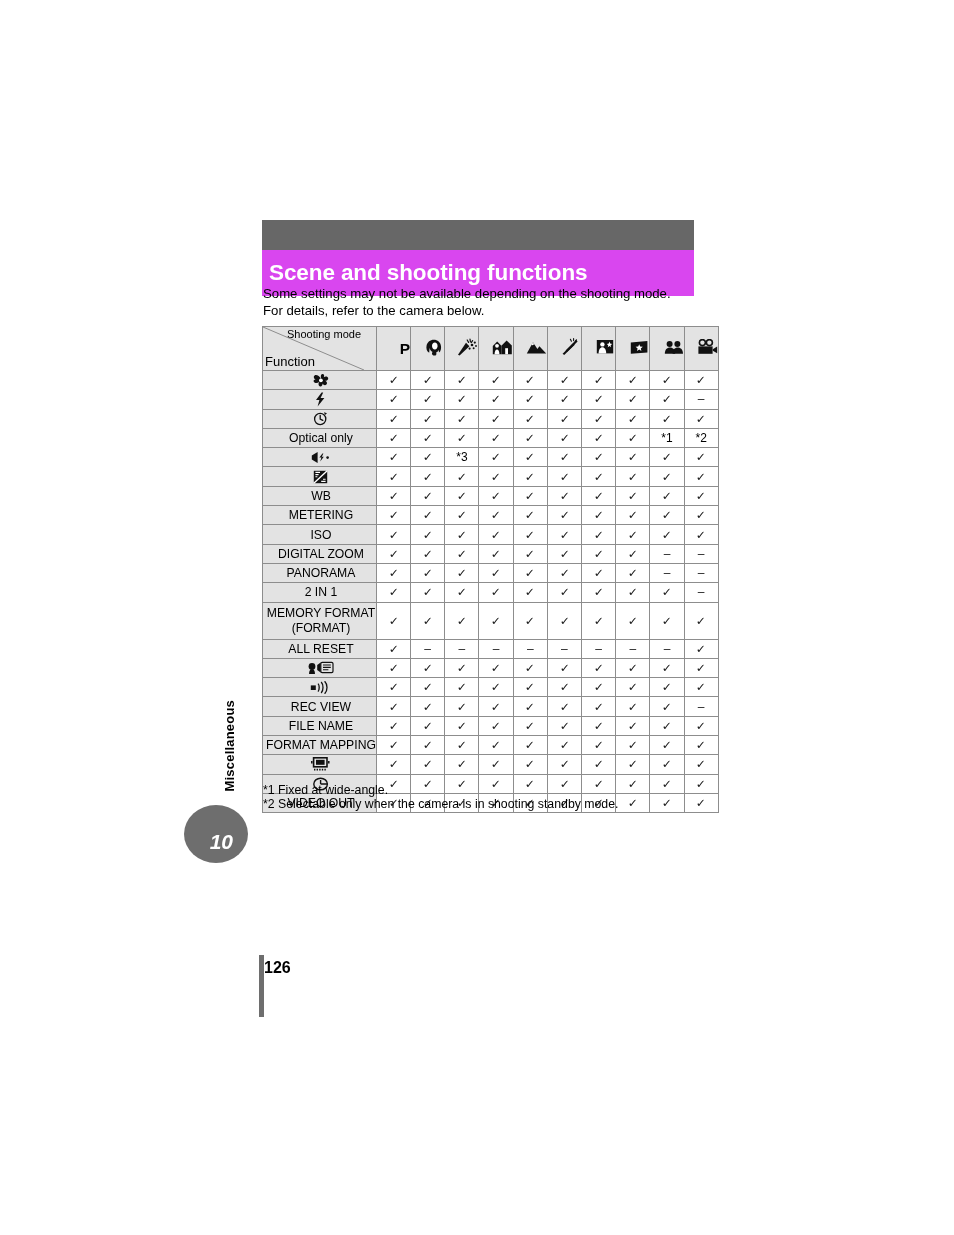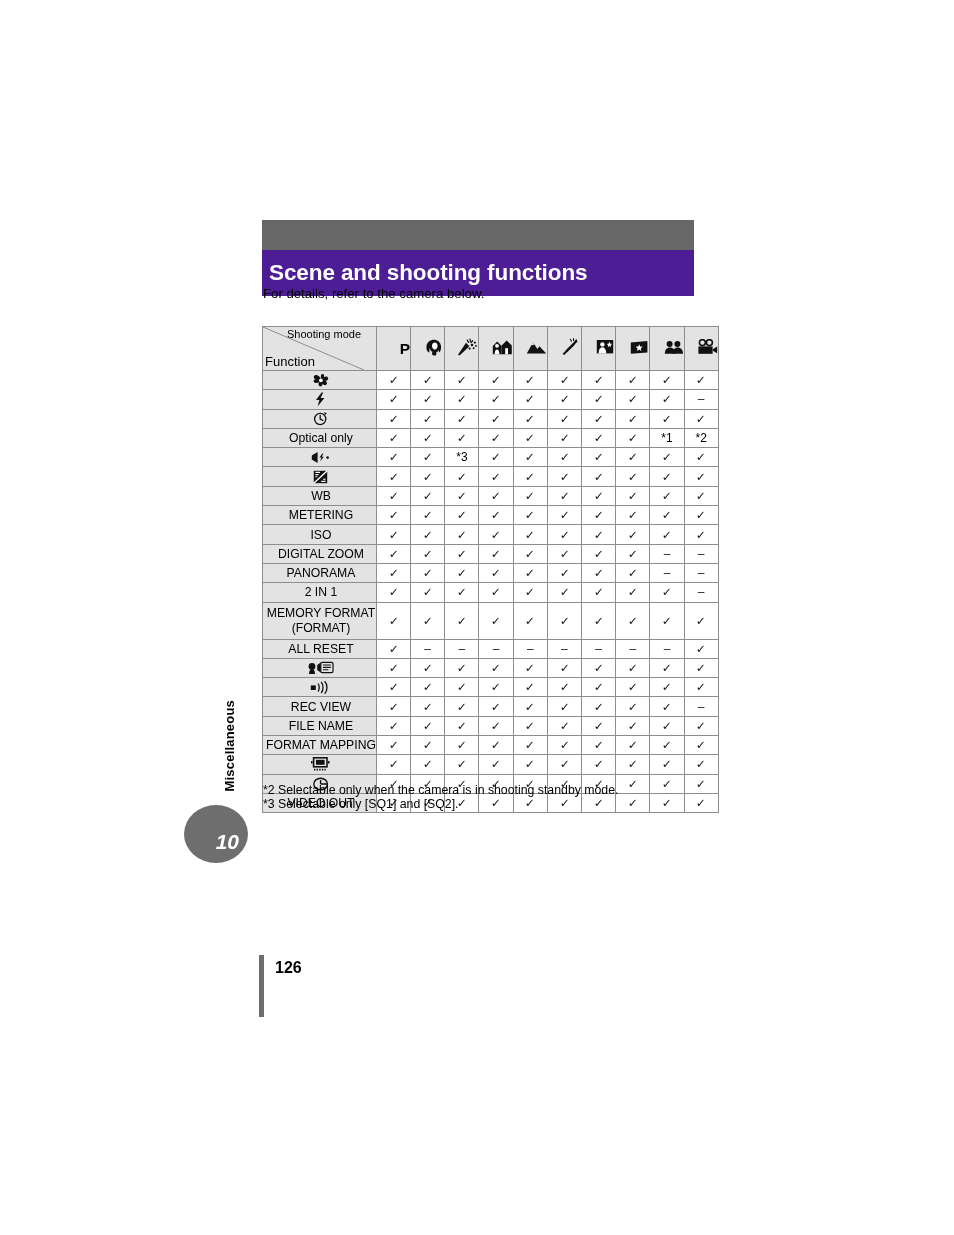--- a/index.html
+++ b/index.html
@@ -39,42 +39,42 @@
     position: absolute;
     left: -2px;
     top: 105px;
     width: 64px;
     height: 58px;
     border-radius: 50%;
     background: #6e6e6e;
   }
   #chapter-number {
     position: absolute;
-    right: 9px;
+    right: 15px;
     bottom: 9px;
     color: #ffffff;
     font-size: 21px;
     font-style: italic;
     font-weight: bold;
   }
 
   
   #header-block {
     position: absolute;
     left: 262px;
     top: 220px;
     width: 432px;
   }
   #header-grayband {
     height: 30px;
     background: #676767;
   }
   #header-blackband {
     height: 46px;
-    background: #4c1d95;
+    background: #d946ef;
     display: flex;
     align-items: center;
   }
   #page-title {
     color: #ffffff;
     font-size: 22.5px;
     font-weight: bold;
     padding-left: 7px;
     letter-spacing: -0.1px;
   }
@@ -207,21 +207,20 @@
     align-items: flex-start;
   }
   #page-rule {
     width: 5px;
     height: 62px;
     background: #6e6e6e;
   }
   #page-number {
     font-size: 16px;
     font-weight: bold;
-    margin-left: 11px;
     margin-top: 4px;
   }
 </style>
 </head>
 <body>
 
 <div id="chapter-tab">
   <div id="chapter-label">Miscellaneous</div>
   <div id="chapter-circle">
     <span id="chapter-number">10</span>
@@ -229,20 +228,21 @@
 </div>
 
 <div id="header-block">
   <div id="header-grayband"></div>
   <div id="header-blackband">
     <span id="page-title">Scene and shooting functions</span>
   </div>
 </div>
 
 <div id="intro">
+  <div>Some settings may not be available depending on the shooting mode.</div>
   <div>For details, refer to the camera below.</div>
 </div>
 
 <table id="functions-table">
   <thead>
     <tr>
       <th class="fn-head-cell">
         <div class="diag-wrap">
           <svg class="diag-line" viewBox="0 0 101 43" preserveAspectRatio="none">
             <line x1="0" y1="0" x2="101" y2="43" stroke="#8d8d8d" stroke-width="1"></line>
@@ -664,20 +664,20 @@
         <td class="cell"><span class="mark-check">✓</span></td>
         <td class="cell"><span class="mark-check">✓</span></td>
         <td class="cell"><span class="mark-check">✓</span></td>
         <td class="cell"><span class="mark-check">✓</span></td>
         <td class="cell"><span class="mark-check">✓</span></td>
       </tr>
     </tbody>
 </table>
 
 <div id="footnotes">
+  <div>*1 Fixed at wide-angle.</div>
   <div>*2 Selectable only when the camera is in shooting standby mode.</div>
-  <div>*3 Selectable only [SQ1] and [SQ2].</div>
 </div>
 
 <div id="page-number-block">
   <div id="page-rule"></div>
   <div id="page-number">126</div>
 </div>
 
 </body></html>

